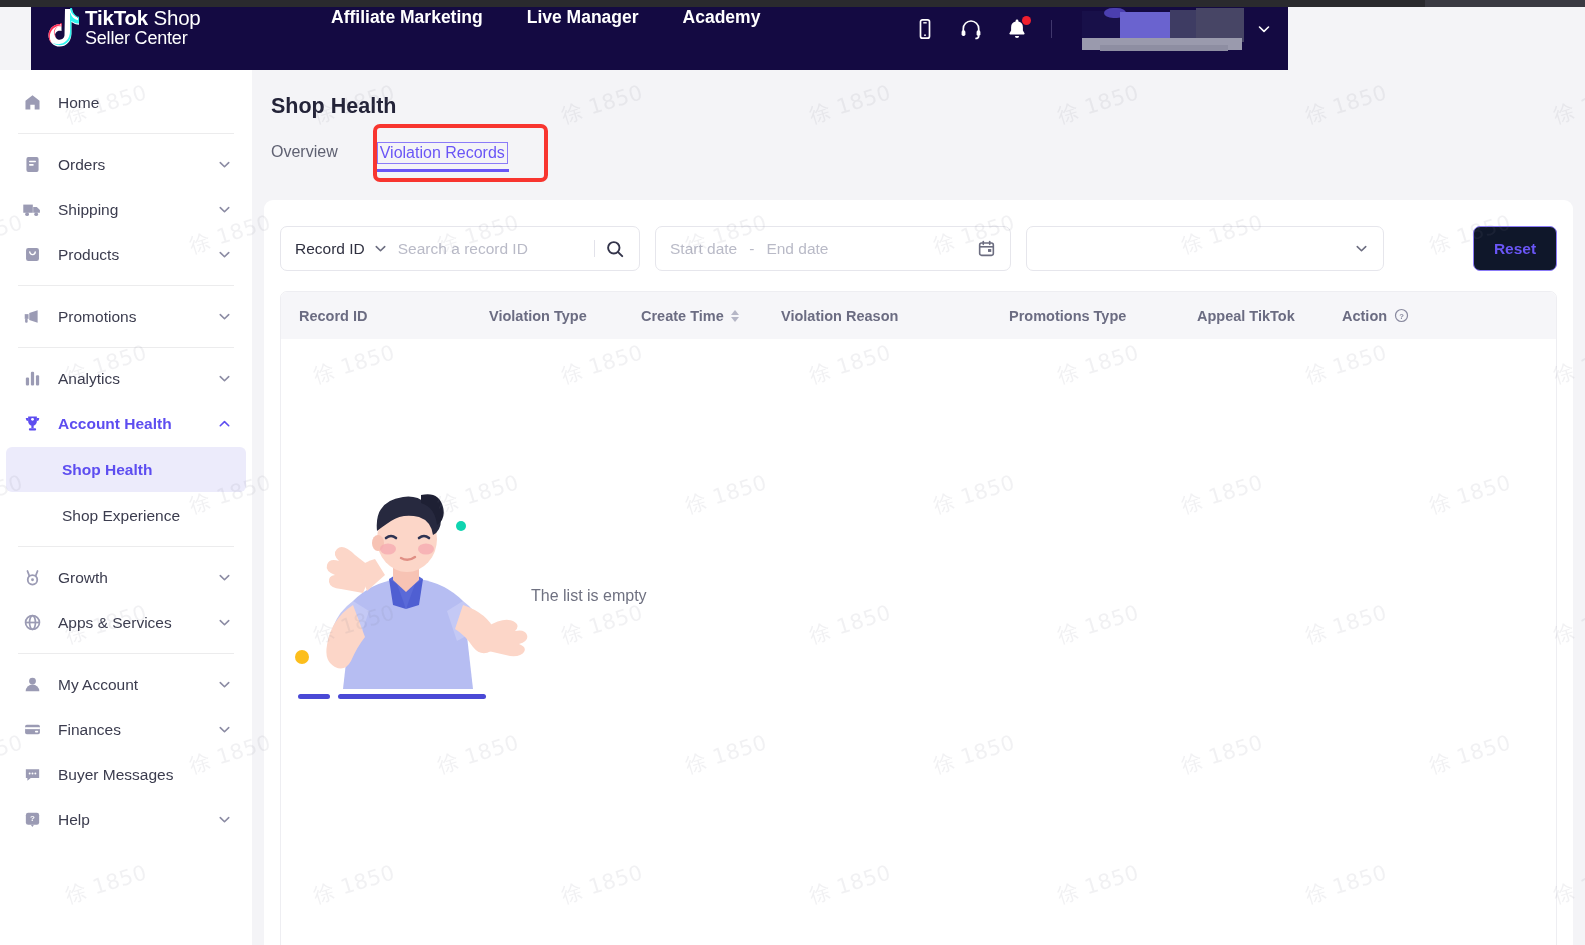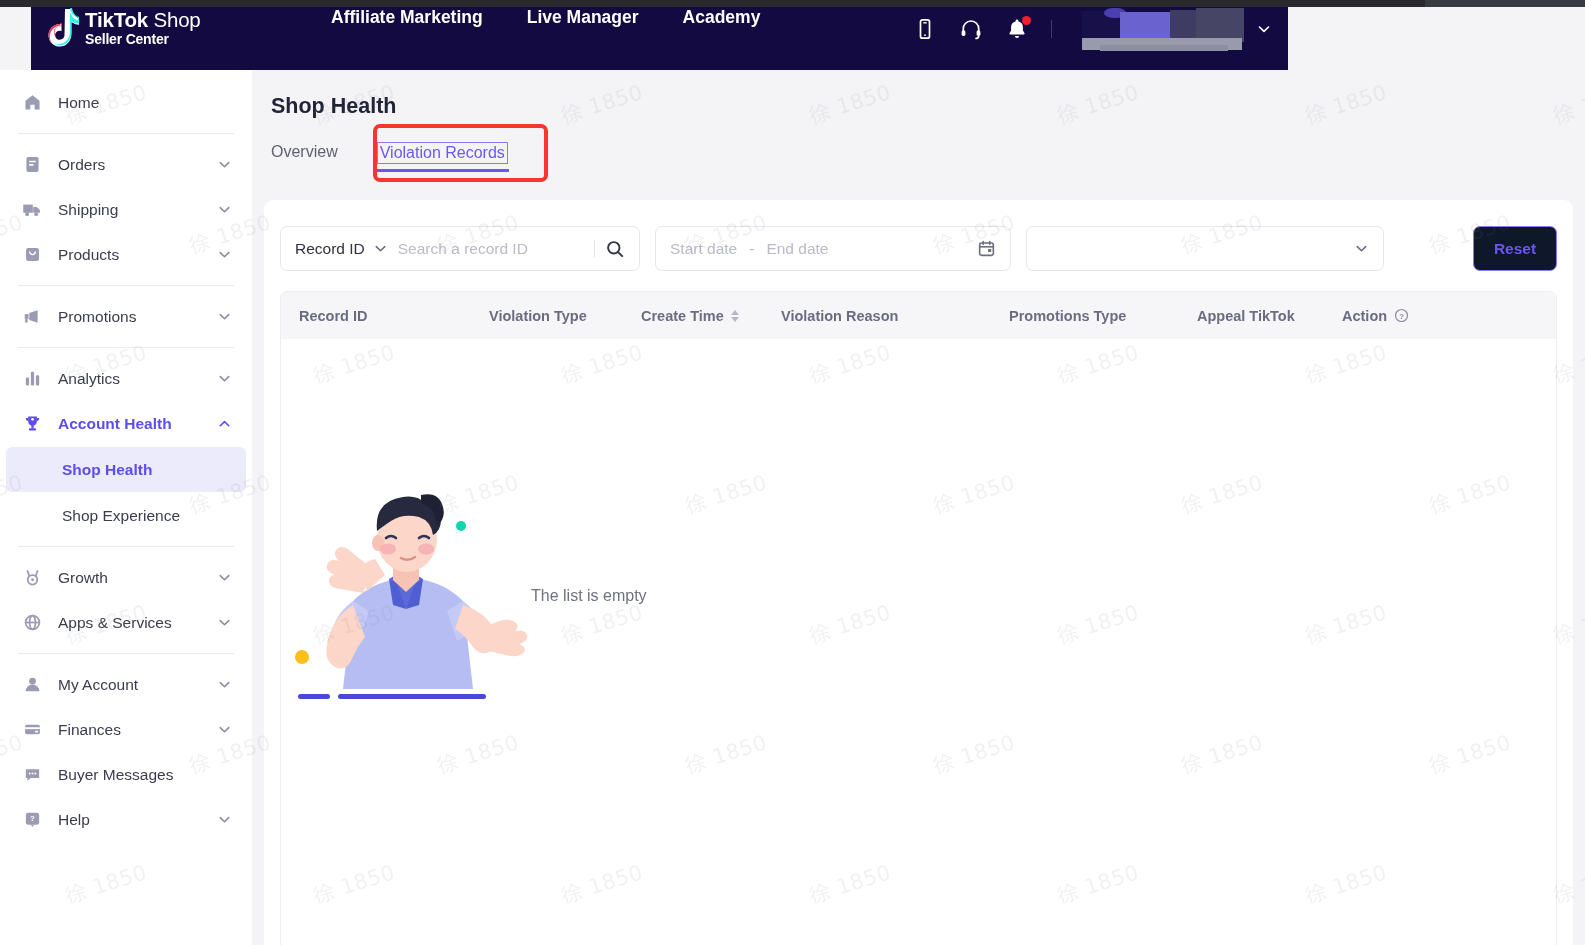--- a/index.html
+++ b/index.html
@@ -70,21 +70,21 @@
     display: flex;
     align-items: center;
     margin-left: 14px;
     width: 250px;
   }
   .logo-note { position: relative; width: 34px; height: 42px; flex: none; margin-right: 6px; }
   .logo-note svg { display:block; }
   .logo-text { color: #fff; line-height: 1.08; }
   .logo-l1 { font-size: 20.5px; font-weight: 700; letter-spacing: -0.2px; }
   .logo-l1 .thin { font-weight: 400; }
-  .logo-l2 { font-size: 14px; font-weight: 700; letter-spacing: -0.2px; }
+  .logo-l2 { font-size: 18px; font-weight: 400; letter-spacing: -0.2px; }
 
   .nav-links { display: flex; align-items: center; gap: 44px; margin-left: 36px; }
   .nav-link {
     color: #ffffff;
     font-size: 17.5px;
     font-weight: 700;
     cursor: pointer;
     white-space: nowrap;
   }
 

